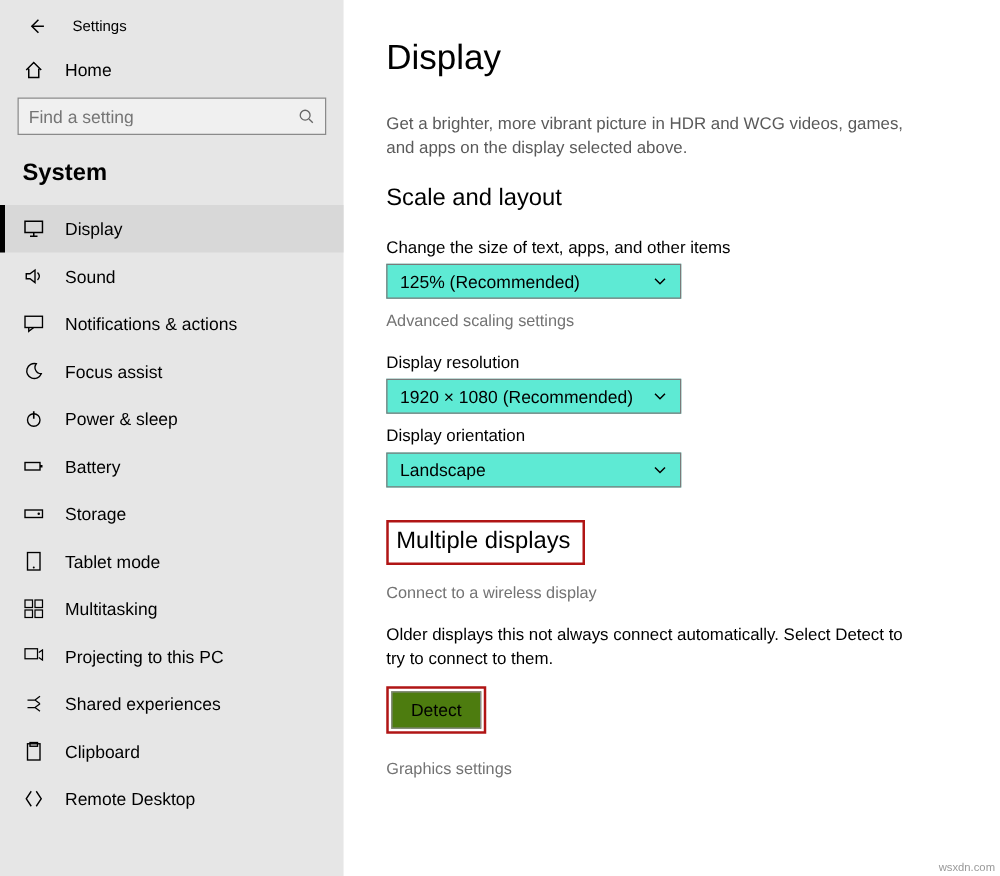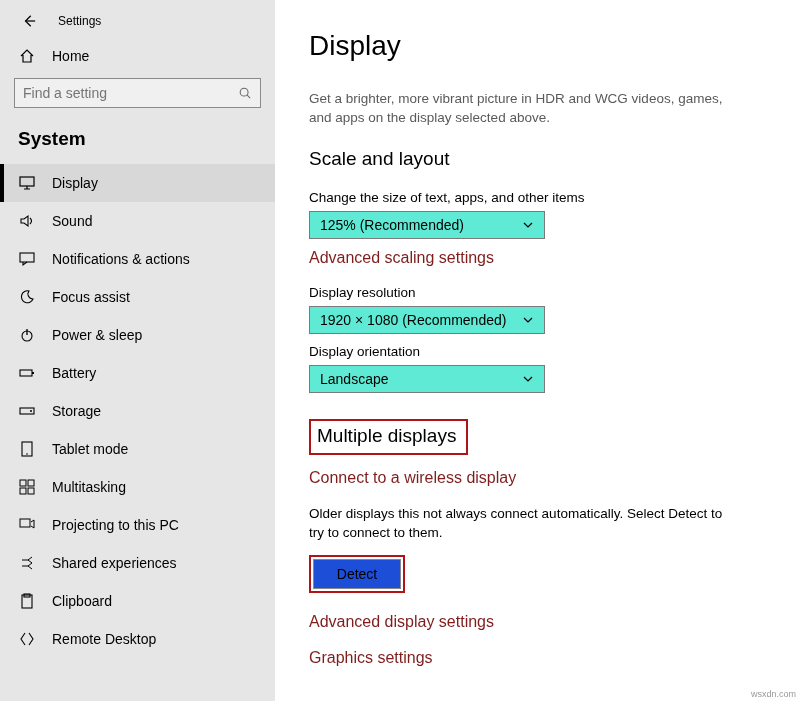--- a/index.html
+++ b/index.html
@@ -26,24 +26,24 @@
 .h1 { font-size: 28px; font-weight: 400; color: #000; margin-bottom: 28px; }
 .desc { font-size: 13.5px; color: #5a5a5a; line-height: 1.4; }
 .desc2 { font-size: 13.5px; color: #5a5a5a; line-height: 1.4; margin-bottom: 20px; }
 .link { font-size: 13.5px; color: #5a5a5a; margin-bottom: 26px; cursor: pointer; }
 .h2 { font-size: 19px; font-weight: 400; color: #000; margin-bottom: 20px; }
 .h2.boxed { display: inline-block; border: 2px solid #b01515; padding: 4px 10px 6px 6px; margin-bottom: 14px; }
 .field-lbl { font-size: 13.5px; color: #000; margin-bottom: 6px; }
 .select { width: 236px; height: 28px; border: 1px solid #7a7a7a; background: #5eead4; display: flex; align-items: center; padding: 0 10px; cursor: pointer; position: relative; margin-bottom: 10px; }
 .select .val { font-size: 14px; color: #000; flex: 1; }
 .select .chev { width: 12px; height: 12px; }
-.linktxt { font-size: 16px; color: #7f1d1d; margin-bottom: 18px; cursor: pointer; }
+.linktxt { font-size: 13px; color: #737373; margin-bottom: 18px; cursor: pointer; }
 .note { font-size: 13.5px; color: #000; line-height: 1.4; margin-bottom: 12px; max-width: 420px; }
 .btn-box { display: inline-block; border: 2px solid #b01515; padding: 2px; margin-bottom: 20px; }
-.btn { width: 88px; height: 30px; background: #1d4ed8; border: 1px solid #888; display: flex; align-items: center; justify-content: center; font-size: 14px; cursor: pointer; }
+.btn { width: 72px; height: 30px; background: #4d7c0f; border: 1px solid #888; display: flex; align-items: center; justify-content: center; font-size: 14px; cursor: pointer; }
 .watermark { position: absolute; right: 4px; bottom: 2px; font-size: 9px; color: #999; }
 svg { display: block; }
 </style>
 </head>
 <body>
 
 <div class="sidebar">
   <div class="sb-top">
     <span class="back">
       <svg viewBox="0 0 16 16" width="14" height="14">
@@ -253,17 +253,16 @@
   <div class="h2 boxed">Multiple displays</div>
 
   <div class="linktxt">Connect to a wireless display</div>
 
   <div class="note">Older displays this not always connect automatically. Select Detect to try to connect to them.</div>
 
   <div class="btn-box">
     <div class="btn">Detect</div>
   </div>
 
-  <div class="linktxt">Advanced display settings</div>
   <div class="linktxt" style="margin-bottom:0;">Graphics settings</div>
 </div>
 
 <div class="watermark">wsxdn.com</div>
 
 </body></html>

